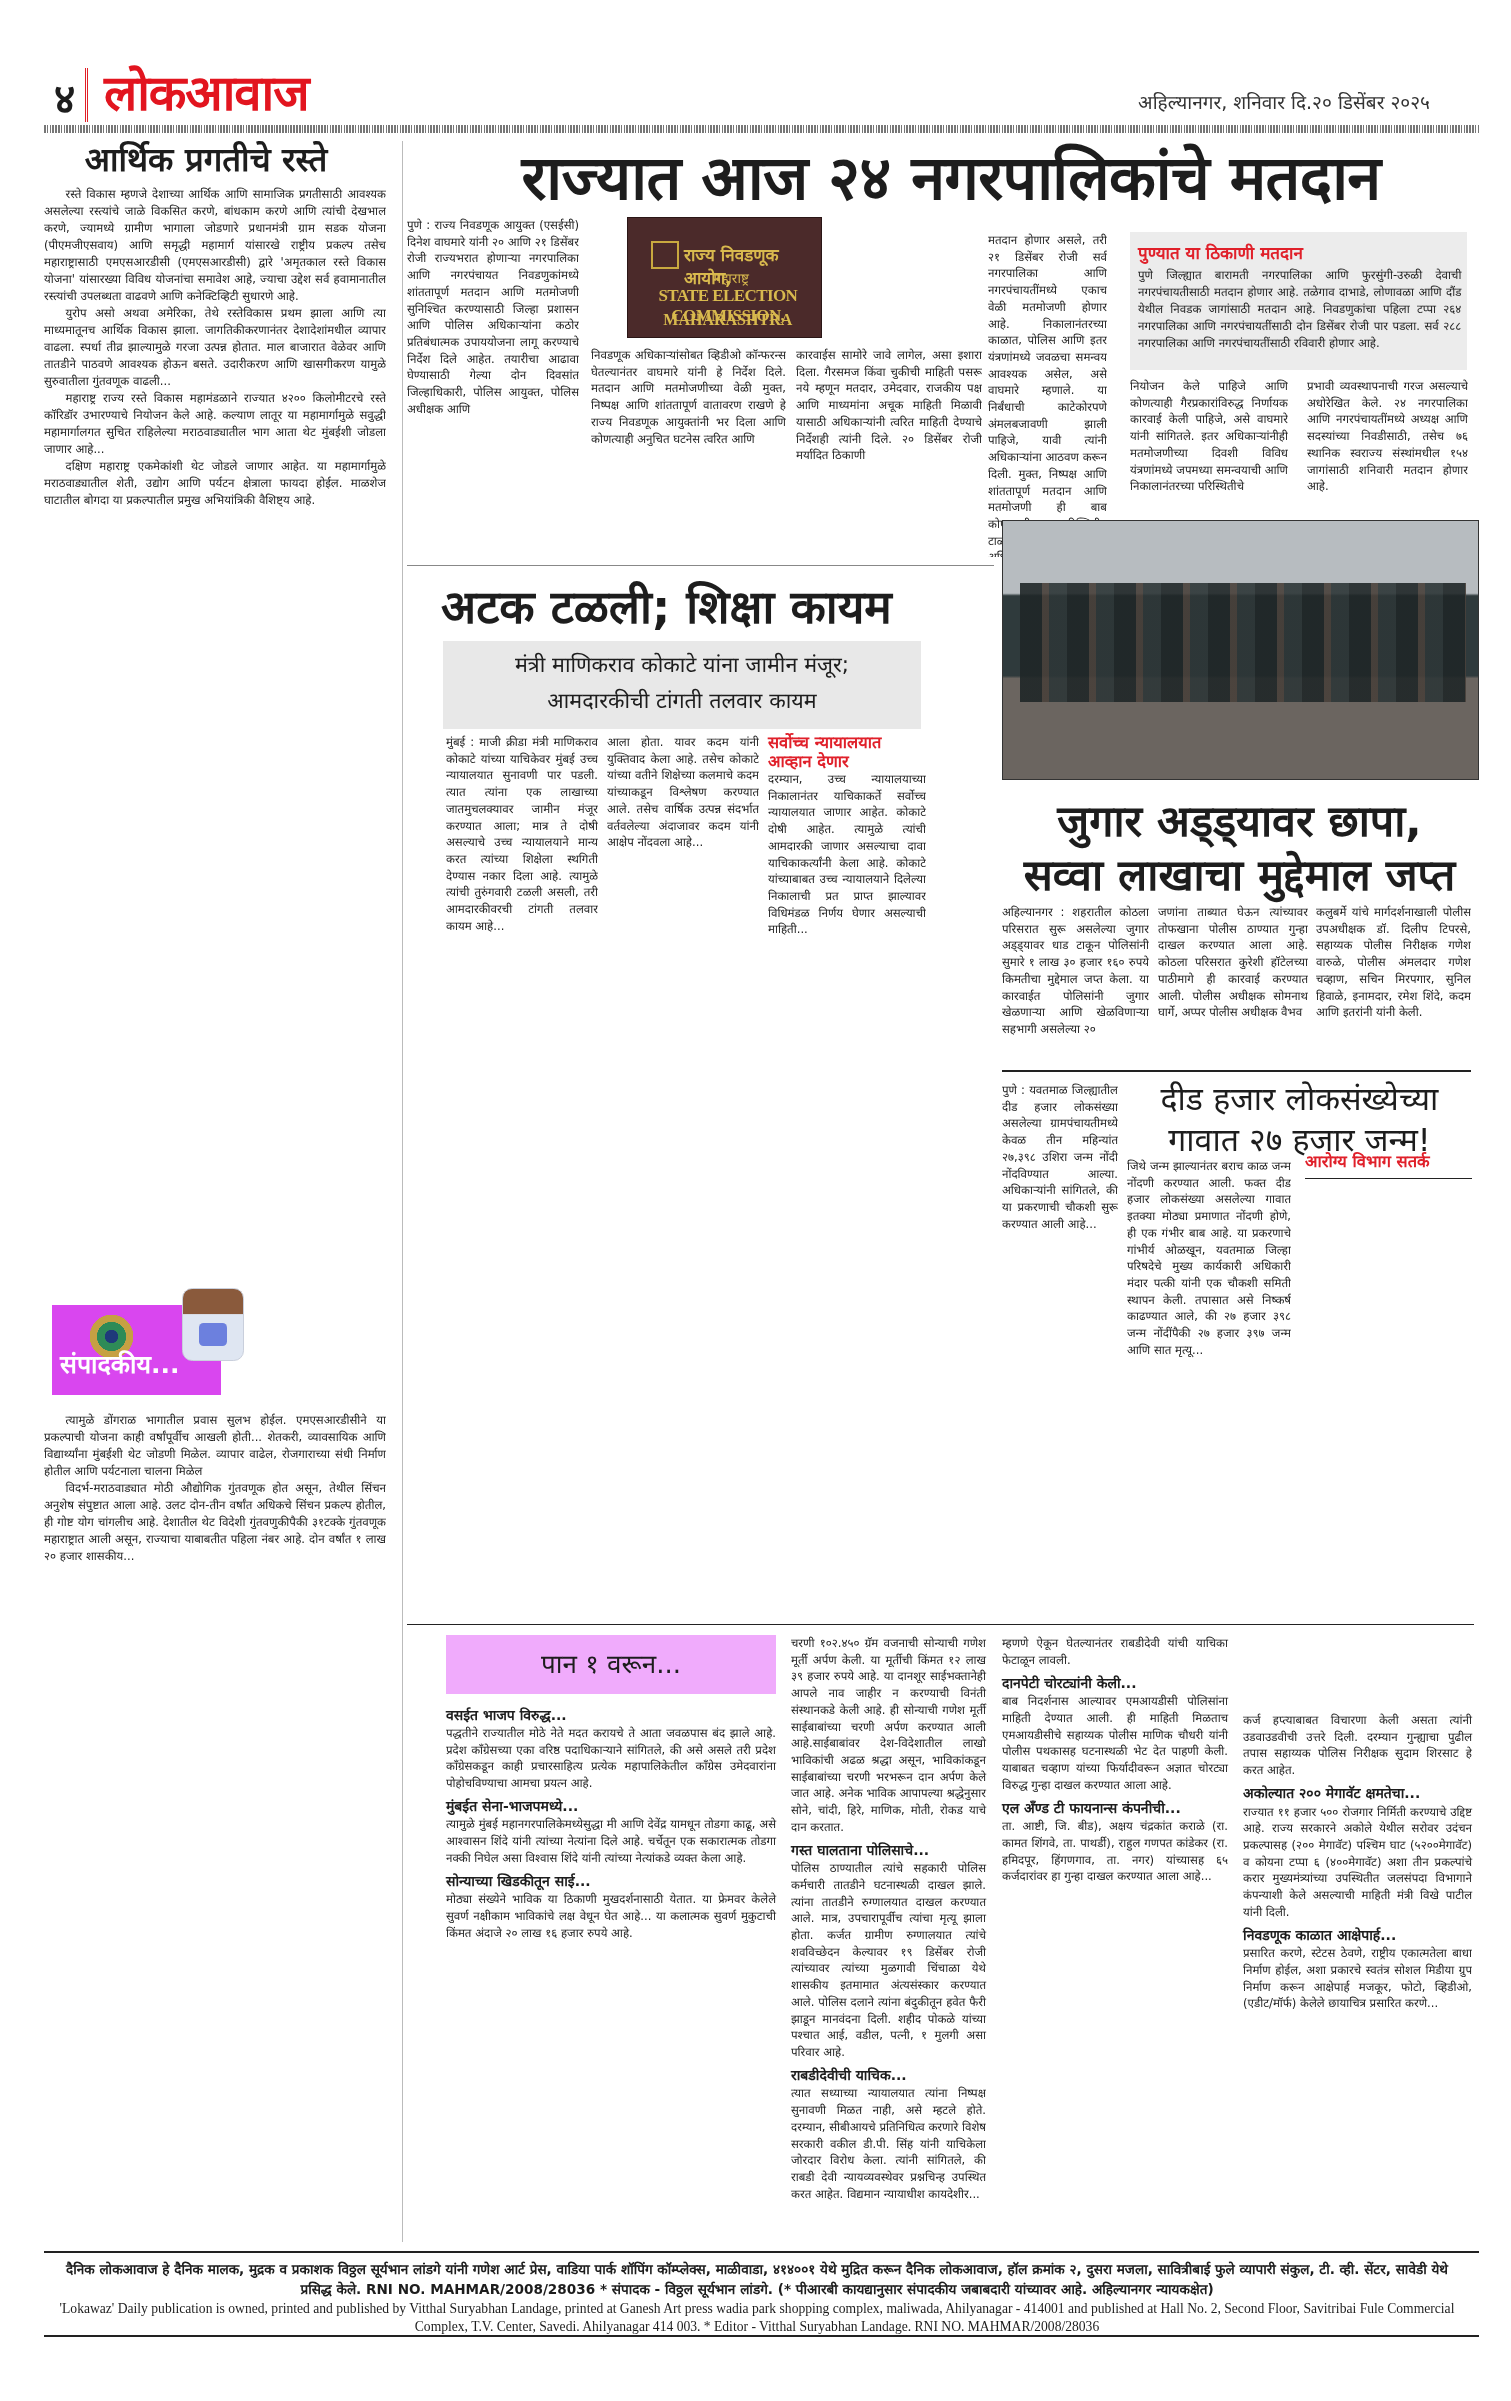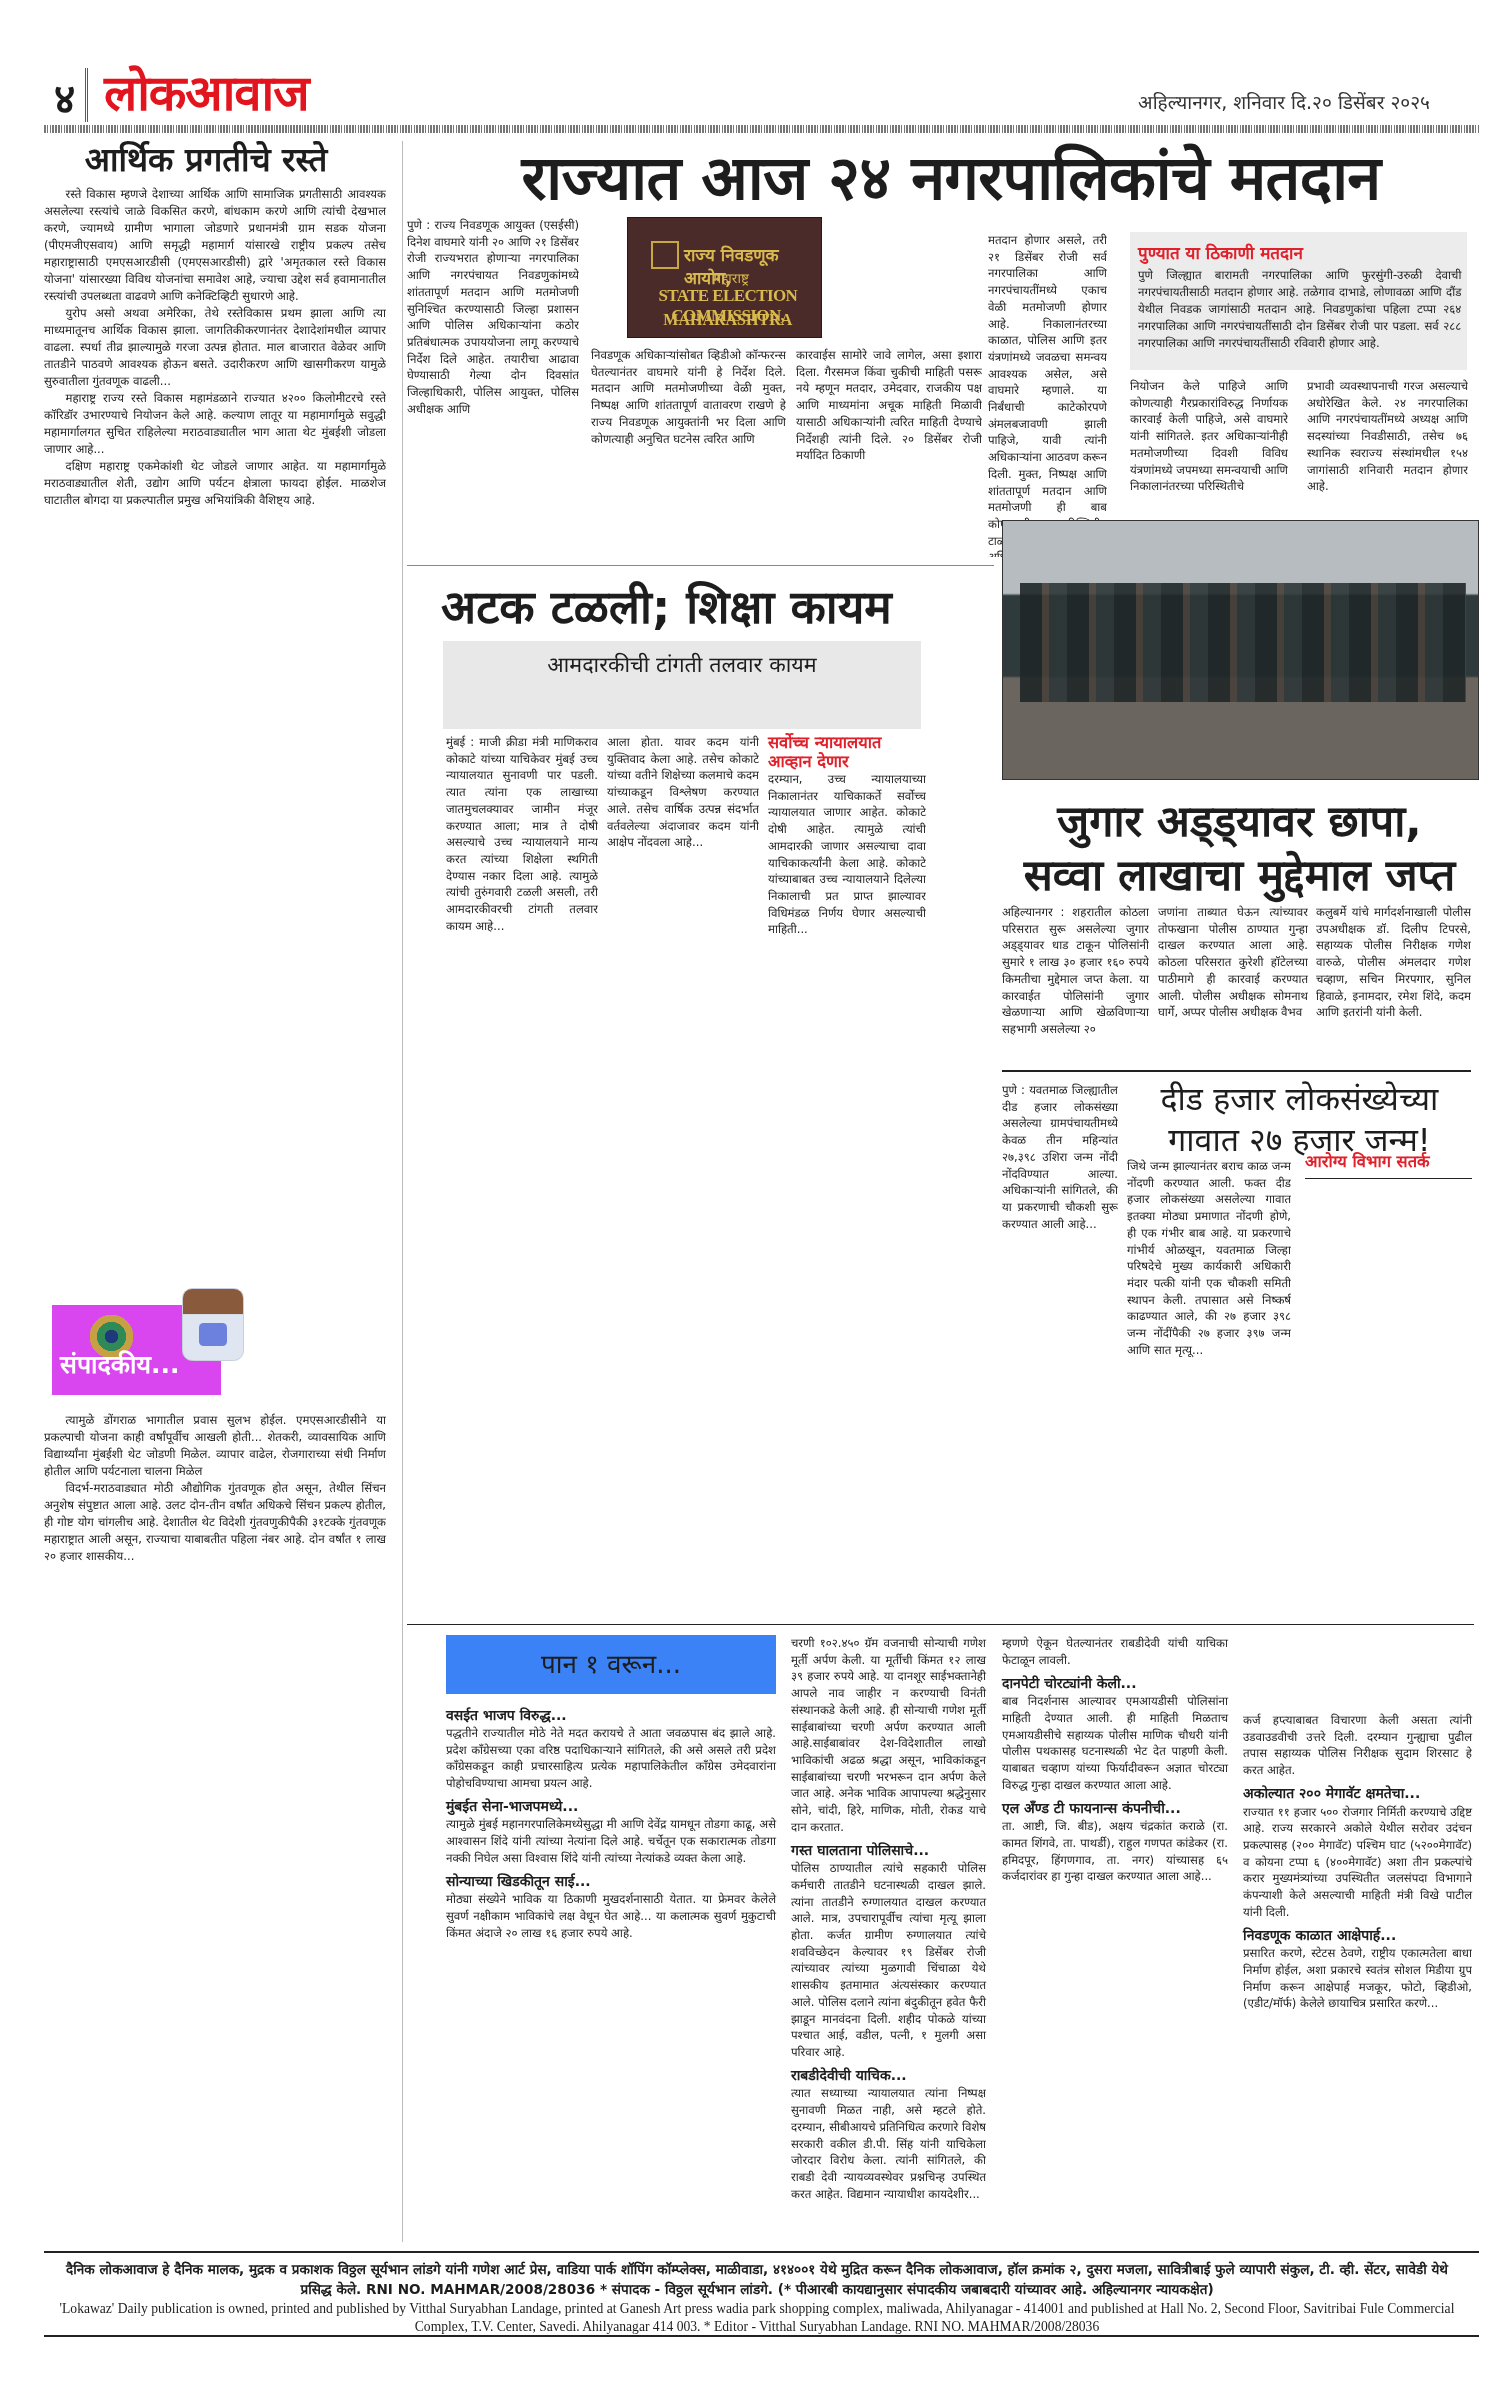--- a/index.html
+++ b/index.html
@@ -48,21 +48,21 @@
 
   .jugar-photo { left: 1002px; top: 520px; width: 477px; height: 260px;
     background: linear-gradient(180deg, #b7bcc0 0 28%, #2f3a3c 29% 60%, #6b6560 61% 100%); border: 1.1px solid #333; }
   .jugar-photo .people { position: absolute; left: 17px; top: 62px; width: 446px; height: 119px;
     background: repeating-linear-gradient(90deg, #1f2627 0 21.5px, #48403a 21.5px 29px, #2d3637 29px 47px); opacity: .9; }
   .jugar-head { left: 1005px; top: 794px; width: 469px; font-size: 43px; font-weight: 900; line-height: 54px; text-align: center; }
   .hr { height: 1.7px; background: #222; }
 
   .birth-head { left: 1127px; top: 1079px; width: 345px; font-size: 32px; line-height: 41px; text-align: center; }
 
-  .continued { left: 446px; top: 1635px; width: 330px; height: 59px; background: #3b82f6; font-size: 26px; text-align: center; line-height: 59px; }
+  .continued { left: 446px; top: 1635px; width: 330px; height: 59px; background: #f0abfc; font-size: 26px; text-align: center; line-height: 59px; }
   .cont-sub { font-size: 14px; line-height: 20.3px; font-weight: bold; margin-top: 4.5px; }
 
   
   .footer-rule { left: 44px; top: 2251px; width: 1435px; height: 1.7px; background: #222; }
   .footer-mr { left: 51px; top: 2259px; width: 1412px; font-size: 13.6px; line-height: 20.3px; text-align: center; font-weight: bold; }
   .footer-en { left: 51px; top: 2300px; width: 1412px; font-family: "Liberation Serif", serif; font-size: 13.6px; line-height: 18px; text-align: center; }
   .footer-rule2 { left: 44px; top: 2335px; width: 1435px; height: 1.7px; background: #222; }
 </style>
 </head>
 <body>
@@ -106,20 +106,21 @@
 <div class="abs infobox">
   <h4>पुण्यात या ठिकाणी मतदान</h4>
   <div>पुणे जिल्ह्यात बारामती नगरपालिका आणि फुरसुंगी-उरुळी देवाची नगरपंचायतीसाठी मतदान होणार आहे. तळेगाव दाभाडे, लोणावळा आणि दौंड येथील निवडक जागांसाठी मतदान आहे. निवडणुकांचा पहिला टप्पा २६४ नगरपालिका आणि नगरपंचायतींसाठी दोन डिसेंबर रोजी पार पडला. सर्व २८८ नगरपालिका आणि नगरपंचायतींसाठी रविवारी होणार आहे.</div>
 </div>
 <div class="abs text-col" style="left:1130px;top:378px;width:158px;height:175px;overflow:hidden;">नियोजन केले पाहिजे आणि कोणत्याही गैरप्रकारांविरुद्ध निर्णायक कारवाई केली पाहिजे, असे वाघमारे यांनी सांगितले. इतर अधिकाऱ्यांनीही मतमोजणीच्या दिवशी विविध यंत्रणांमध्ये जपमध्या समन्वयाची आणि निकालानंतरच्या परिस्थितीचे</div>
 <div class="abs text-col" style="left:1307px;top:378px;width:161px;height:175px;overflow:hidden;">प्रभावी व्यवस्थापनाची गरज असल्याचे अधोरेखित केले. २४ नगरपालिका आणि नगरपंचायतींमध्ये अध्यक्ष आणि सदस्यांच्या निवडीसाठी, तसेच ७६ स्थानिक स्वराज्य संस्थांमधील १५४ जागांसाठी शनिवारी मतदान होणार आहे.</div>
 <div class="abs hr" style="left:407px;top:565px;width:587px;height:1.1px;background:#888;"></div>
 
 <div class="abs kok-head">अटक टळली; शिक्षा कायम</div>
 <div class="abs kok-sub">
+  <div>मंत्री माणिकराव कोकाटे यांना जामीन मंजूर;</div>
   <div>आमदारकीची टांगती तलवार कायम</div>
 </div>
 <div class="abs text-col" style="left:446px;top:734px;width:152px;height:864px;overflow:hidden;">मुंबई : माजी क्रीडा मंत्री माणिकराव कोकाटे यांच्या याचिकेवर मुंबई उच्च न्यायालयात सुनावणी पार पडली. त्यात त्यांना एक लाखाच्या जातमुचलक्यावर जामीन मंजूर करण्यात आला; मात्र ते दोषी असल्याचे उच्च न्यायालयाने मान्य करत त्यांच्या शिक्षेला स्थगिती देण्यास नकार दिला आहे. त्यामुळे त्यांची तुरुंगवारी टळली असली, तरी आमदारकीवरची टांगती तलवार कायम आहे...</div>
 <div class="abs text-col" style="left:607px;top:734px;width:152px;height:864px;overflow:hidden;">आला होता. यावर कदम यांनी युक्तिवाद केला आहे. तसेच कोकाटे यांच्या वतीने शिक्षेच्या कलमाचे कदम यांच्याकडून विश्लेषण करण्यात आले. तसेच वार्षिक उत्पन्न संदर्भात वर्तवलेल्या अंदाजावर कदम यांनी आक्षेप नोंदवला आहे...</div>
 <div class="abs" style="left:768px;top:733px;width:158px;">
   <div class="red-sub">सर्वोच्च न्यायालयात आव्हान देणार</div>
   <div class="text-col" style="height:825px;overflow:hidden;">दरम्यान, उच्च न्यायालयाच्या निकालानंतर याचिकाकर्ते सर्वोच्च न्यायालयात जाणार आहेत. कोकाटे दोषी आहेत. त्यामुळे त्यांची आमदारकी जाणार असल्याचा दावा याचिकाकर्त्यांनी केला आहे. कोकाटे यांच्याबाबत उच्च न्यायालयाने दिलेल्या निकालाची प्रत प्राप्त झाल्यावर विधिमंडळ निर्णय घेणार असल्याची माहिती...</div>
 </div>
 
 <div class="abs jugar-photo">

